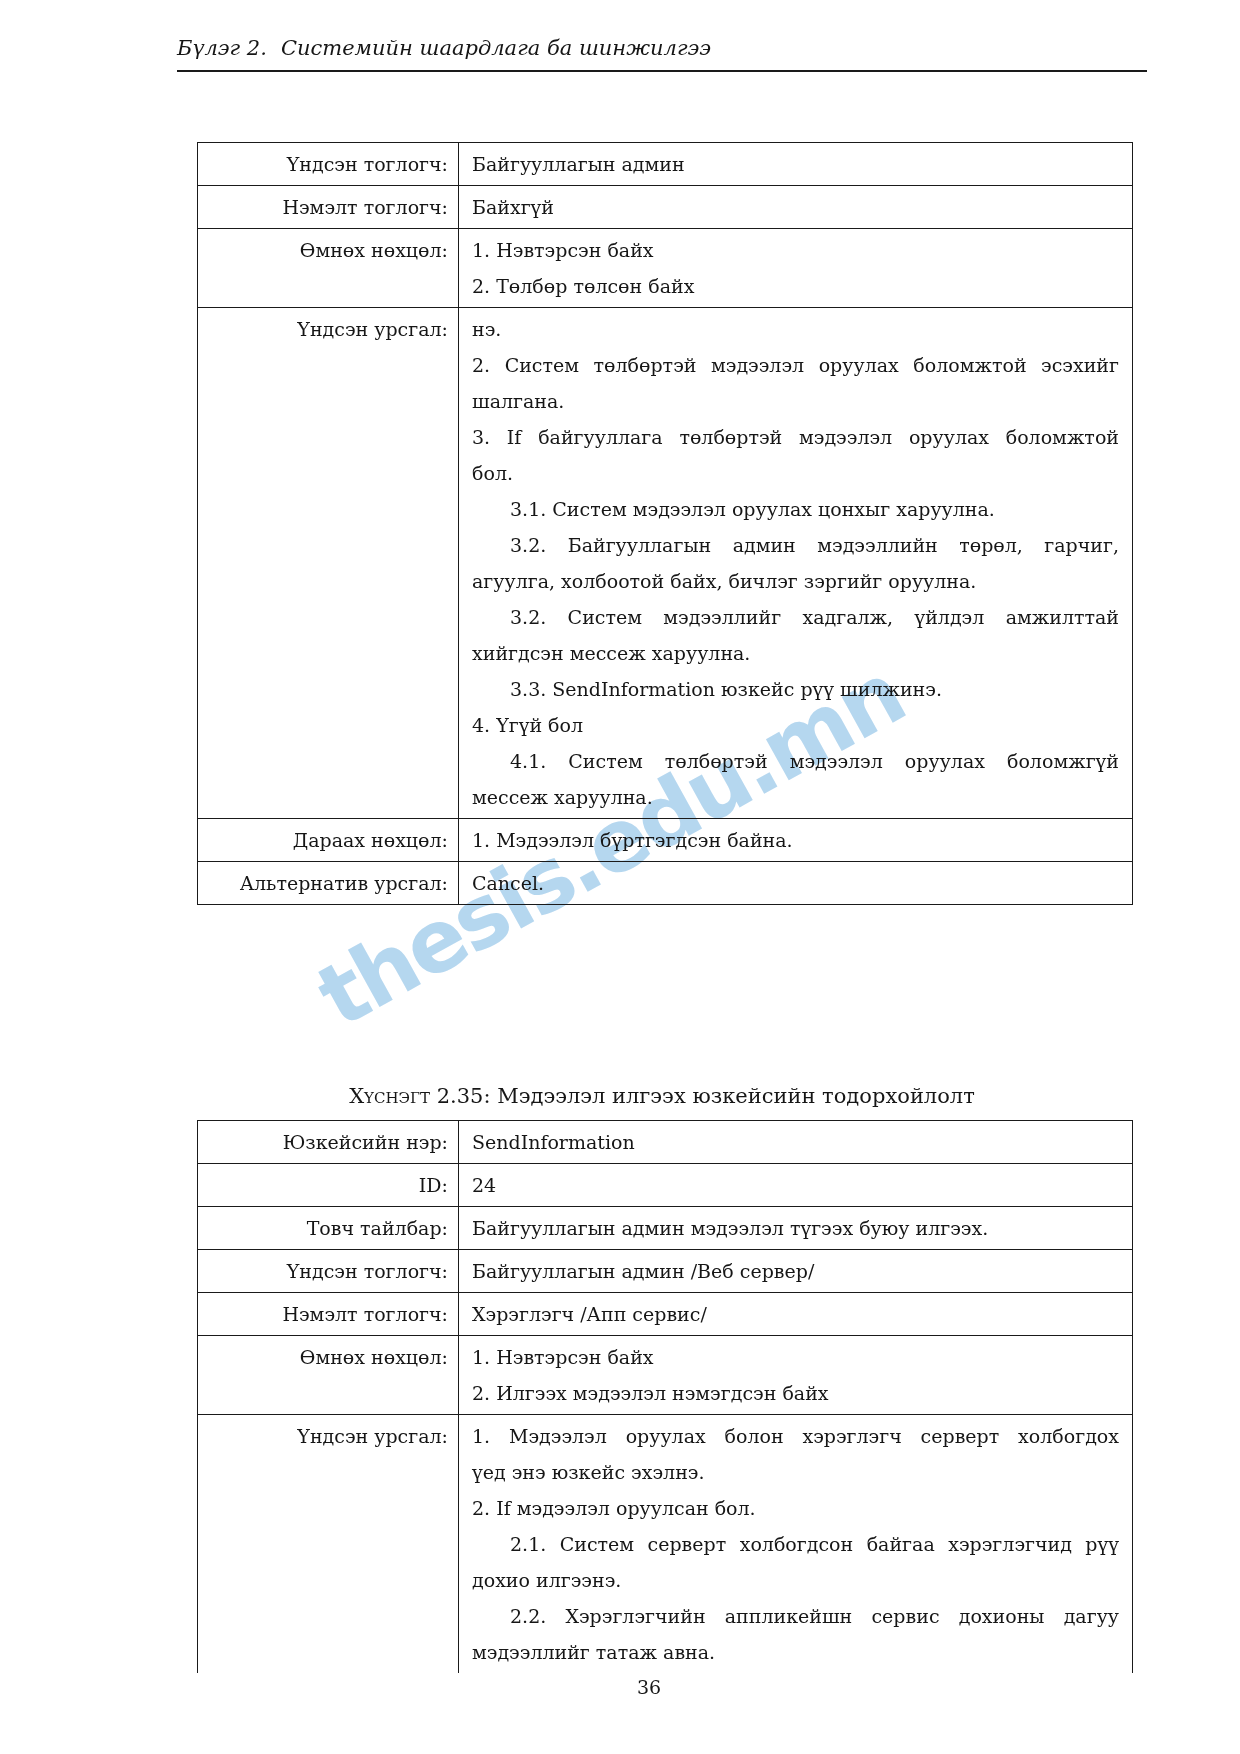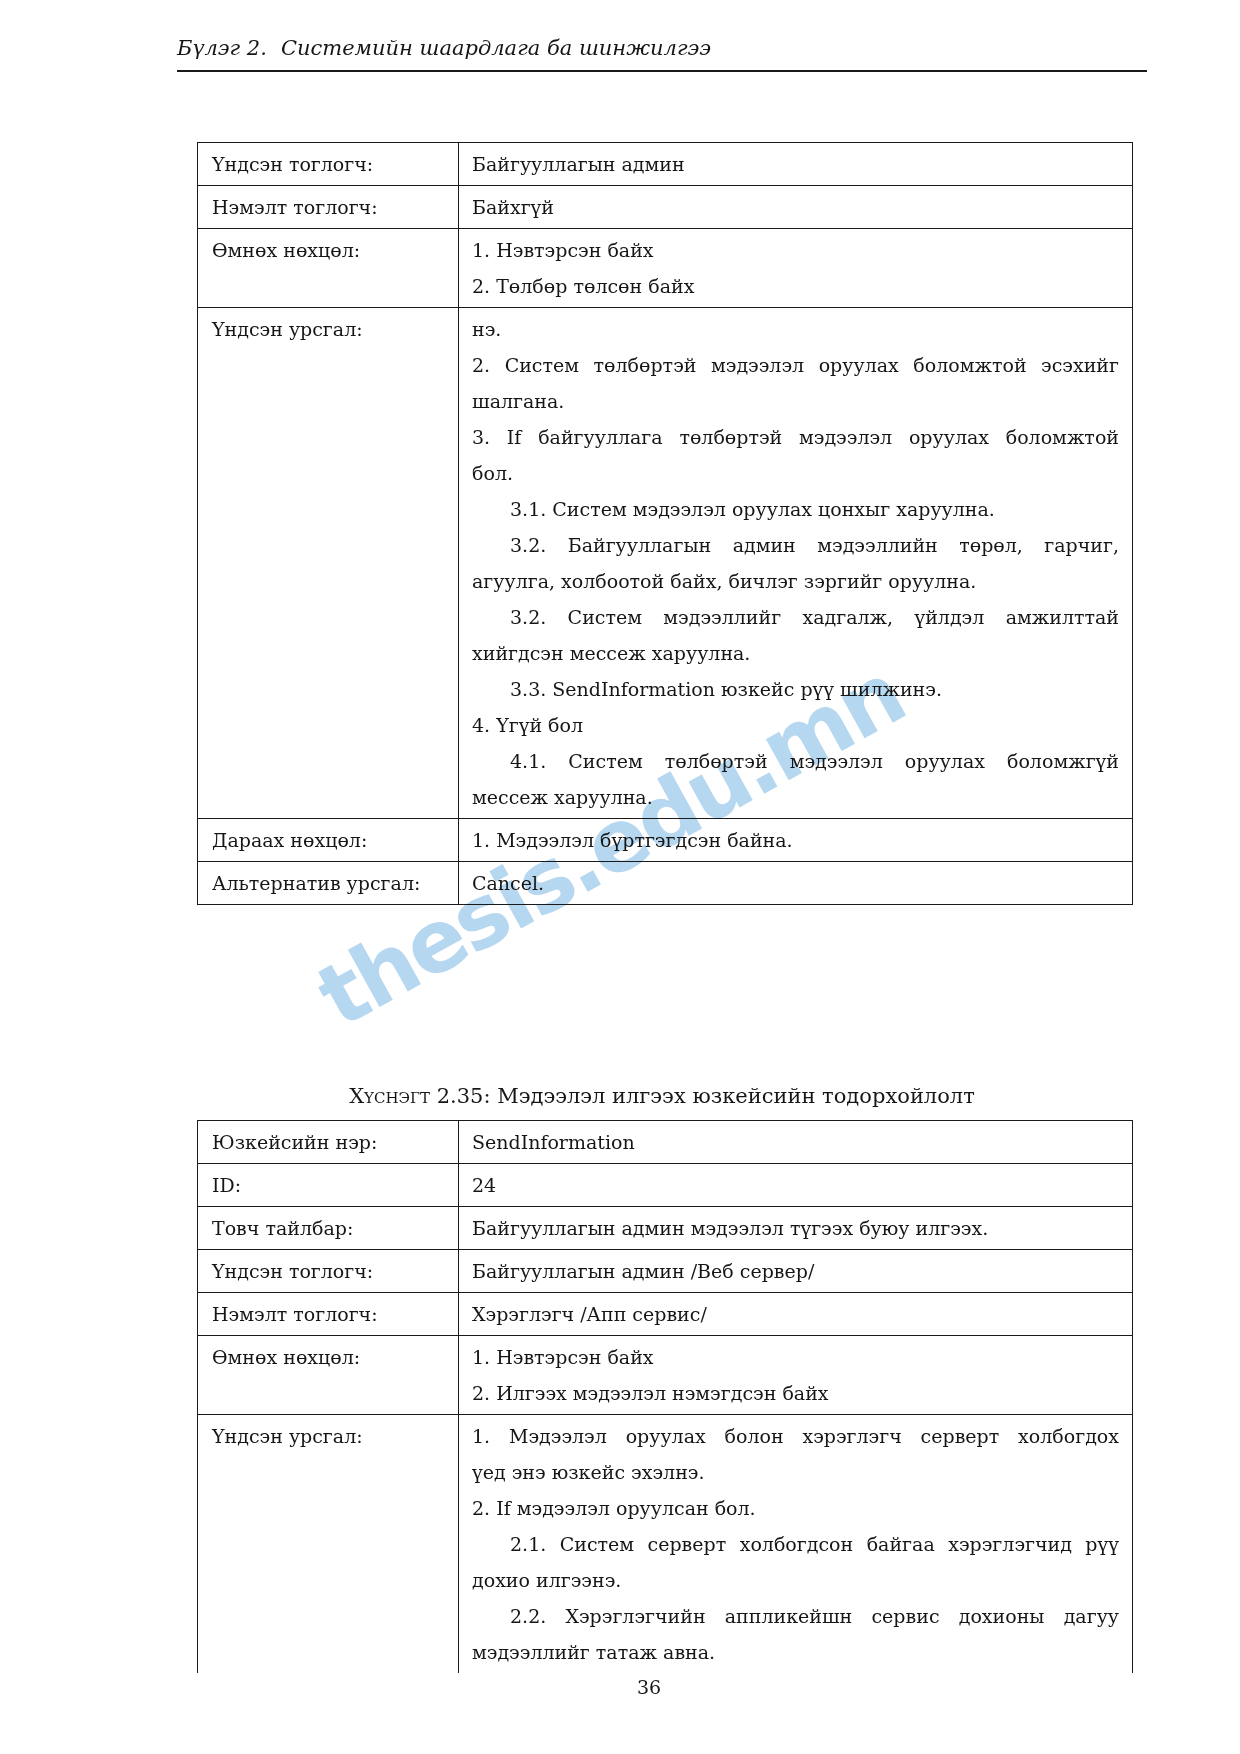--- a/index.html
+++ b/index.html
@@ -62,20 +62,21 @@
   .dtable.table-1 { top: 142px; }
   .dtable.table-2 { top: 1100px; border-bottom: none; margin-top: 20px; }
   .trow { display: flex; }
   .trow + .trow { border-top: 1.5px solid #1a1a1a; }
   .tlabel {
     width: 261px;
     flex: 0 0 261px;
     padding: 3px 10px 3px 14px;
     border-right: 1.5px solid #1a1a1a;
     line-height: 36px;
+    text-align: right;
   }
   .tcontent {
     flex: 1 1 auto;
     padding: 3px 13px;
     line-height: 36px;
     min-width: 0;
   }
   .line { line-height: 36px; }
   .line.fill { text-align: justify; text-align-last: justify; }
   .line.indent { text-indent: 38px; }

